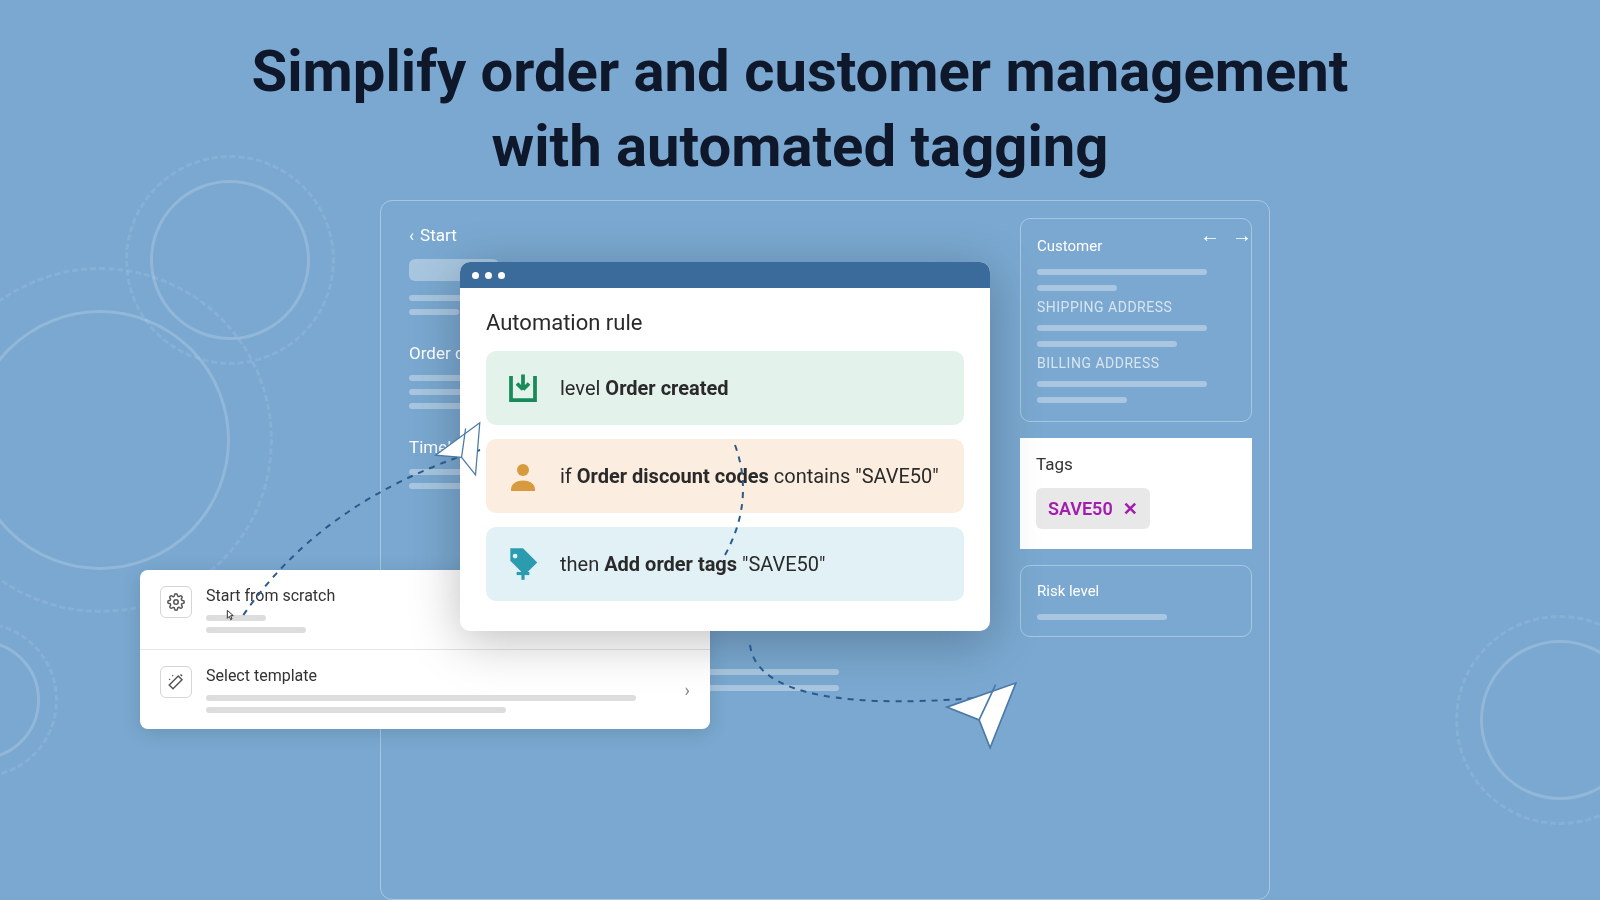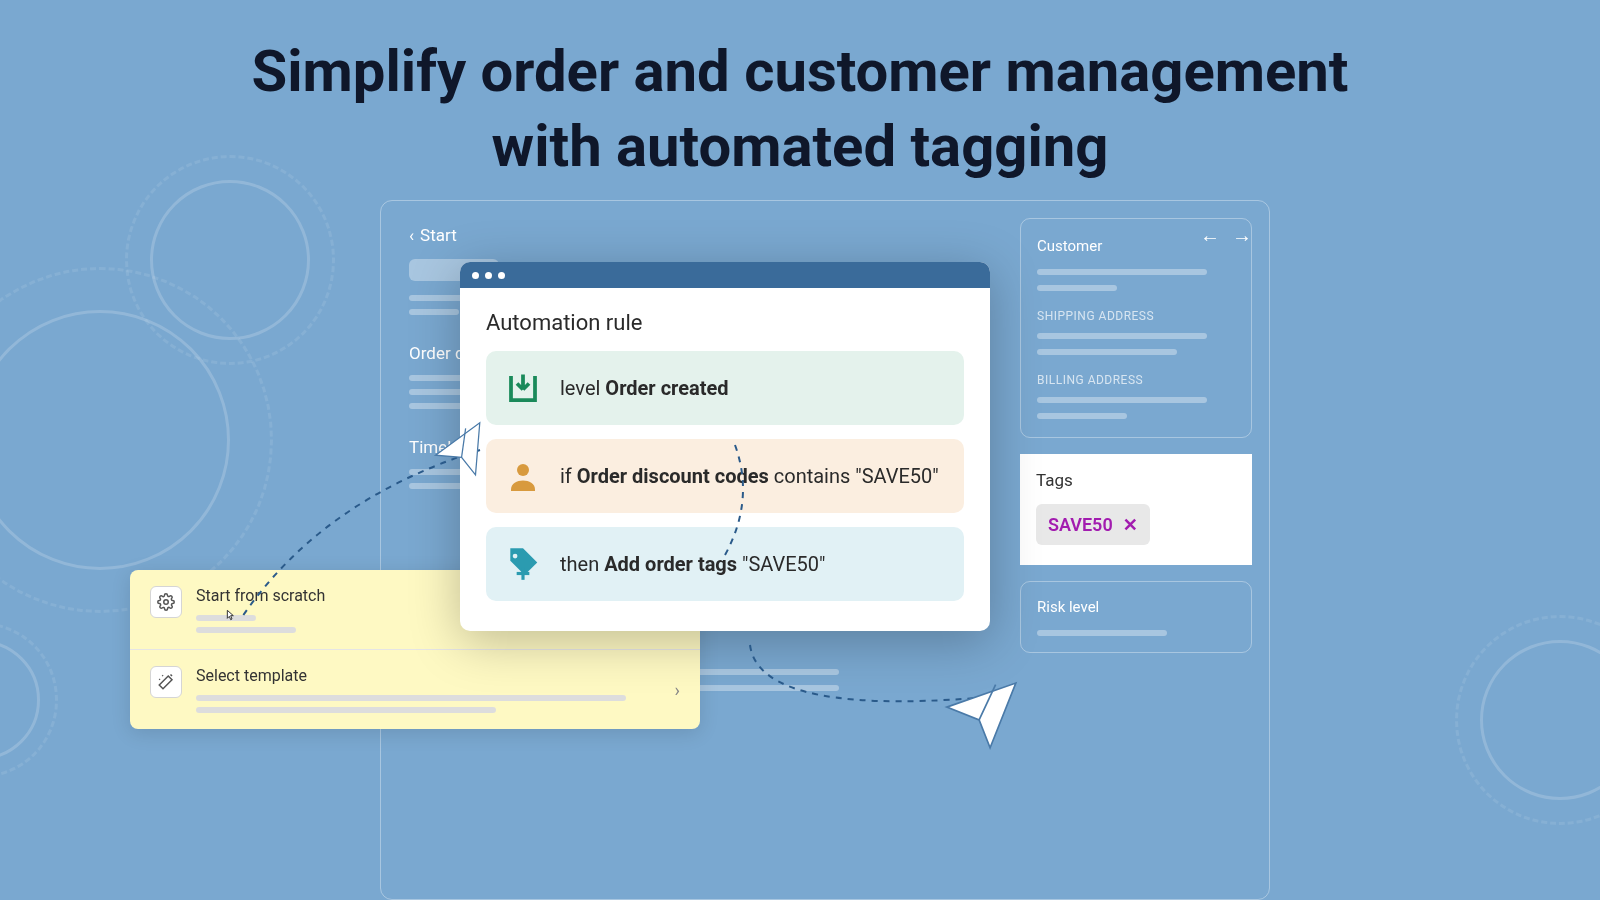--- a/index.html
+++ b/index.html
@@ -17,31 +17,31 @@
 
 .ph{background:rgba(255,255,255,0.35);border-radius:3px;height:6px}
 .ph-box{background:rgba(255,255,255,0.35);border-radius:6px}
 
 .main-inner{margin-top:14px}
 .section-title{color:#fff;font-size:17px;margin-top:28px;margin-bottom:12px}
 
 .right-col{position:absolute;top:218px;left:1020px;width:232px}
 .right-card{border:1.5px solid rgba(255,255,255,0.35);border-radius:10px;padding:18px 16px;margin-bottom:16px}
 .right-card-title{color:#fff;font-size:15px;margin-bottom:14px}
-.right-sub{color:rgba(255,255,255,0.7);font-size:12px;letter-spacing:0.5px;margin-top:18px;margin-bottom:10px}
+.right-sub{color:rgba(255,255,255,0.7);font-size:14px;letter-spacing:0.5px;margin-top:8px;margin-bottom:10px}
 .nav-arrows{position:absolute;top:5px;right:0;color:#fff;font-size:20px;display:flex;gap:12px}
 
 .tags-card{background:#fff;border-radius:0;padding:16px 16px 20px}
 .tags-title{color:#333;font-size:17px;margin-bottom:14px}
 .tag-chip{background:#e8e8e8;border-radius:6px;padding:10px 12px;display:inline-flex;align-items:center;gap:10px;font-size:18px;font-weight:600;color:#a21caf}
 .tag-x{font-weight:700;font-size:18px}
 
 .risk-card{border:1.5px solid rgba(255,255,255,0.35);border-radius:10px;padding:16px;margin-top:16px}
 
-.left-picker{position:absolute;top:570px;left:130px;width:570px;background:#fef9c3;border-radius:8px;box-shadow:0 4px 20px rgba(0,0,0,0.12)}
+.left-picker{position:absolute;top:570px;left:140px;width:570px;background:#ffffff;border-radius:8px;box-shadow:0 4px 20px rgba(0,0,0,0.12)}
 .picker-item{display:flex;align-items:flex-start;gap:14px;padding:16px 20px;border-bottom:1px solid #e5e5e5}
 .picker-item:last-child{border-bottom:none}
 .picker-icon{width:32px;height:32px;border:1px solid #d5d5d5;border-radius:6px;display:flex;align-items:center;justify-content:center;color:#555;background:#fff;flex-shrink:0}
 .picker-body{flex:1}
 .picker-label{color:#333;font-size:16px;margin-bottom:10px}
 .picker-ph{background:#ddd;border-radius:3px;height:6px}
 .picker-chev{color:#888;align-self:center;font-size:18px}
 
 .rule-window{position:absolute;top:262px;left:460px;width:530px;background:#fff;border-radius:10px;box-shadow:0 10px 50px rgba(0,0,0,0.25)}
 .rule-titlebar{background:#3a6b9a;border-radius:10px 10px 0 0;height:26px;display:flex;align-items:center;padding-left:12px;gap:6px}

